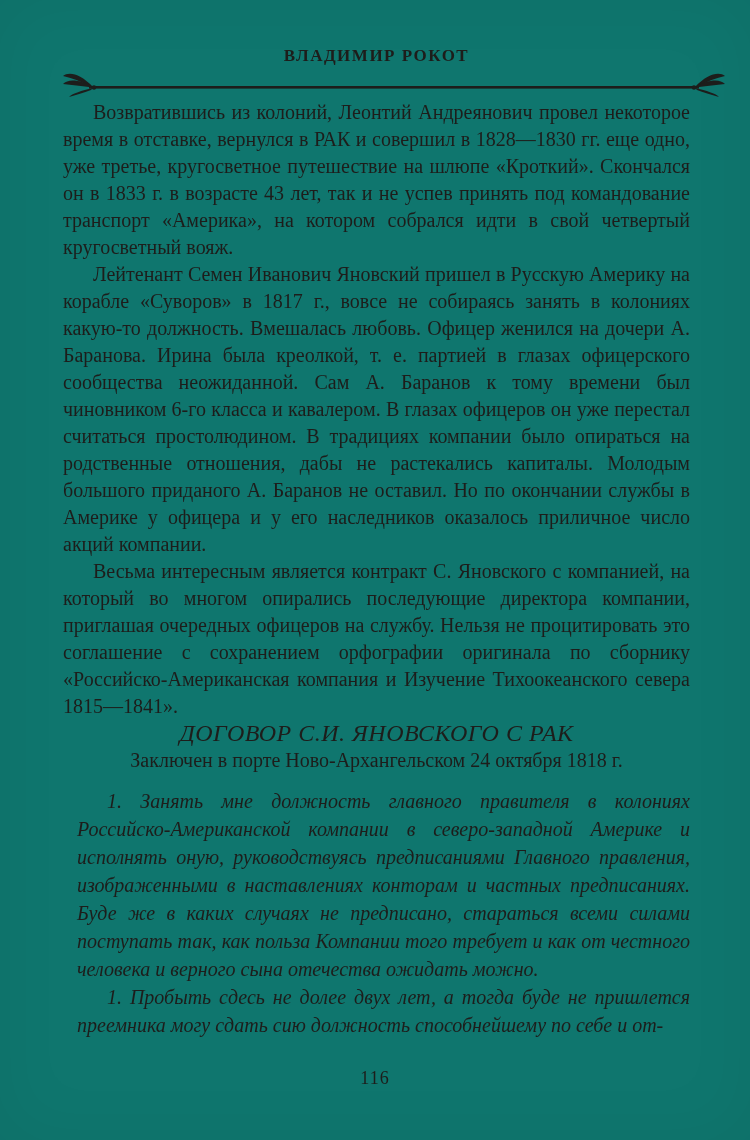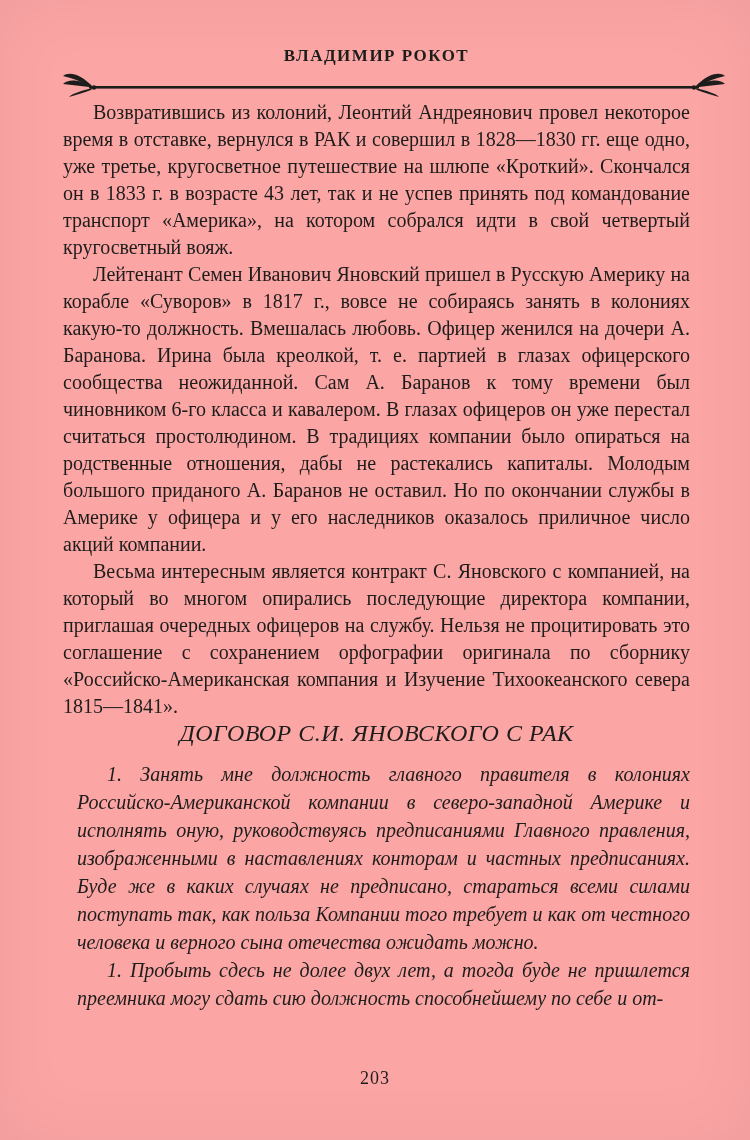--- a/index.html
+++ b/index.html
@@ -1,20 +1,20 @@
 <!DOCTYPE html>
 <html lang="ru"><head>
 <meta charset="utf-8">
 <style>
   html,body{margin:0;padding:0;background:#e8e8e6;}
   .page{
     position:relative;
     width:750px;height:1140px;
     margin:0 auto;
-    background:#fca5a5;
+    background:#0f766e;
     color:#1d1d1b;
     font-family:"Liberation Serif","DejaVu Serif",serif;
     overflow:hidden;
     box-shadow:inset 0 0 70px rgba(0,0,0,.05);
   }
   .inner{padding:46px 60px 0 63px;}
   .running-head{
     text-align:center;
     font-weight:bold;
     font-size:17px;
@@ -95,23 +95,24 @@
 
       <p class="p-first">Возвратившись из колоний, Леонтий Андреянович провел некоторое время в отставке, вернулся в РАК и совершил в 1828—1830 гг. еще одно, уже третье, кругосветное путешествие на шлюпе «Кроткий». Скончался он в 1833 г. в возрасте 43 лет, так и не успев принять под командование транспорт «Америка», на котором собрался идти в свой четвертый кругосветный вояж.</p>
 
 
       <p><span>Лейтенант </span><span class="bold-name">Семен Иванович Яновский</span><span> пришел в Русскую Америку на корабле «Суворов» в 1817 г., вовсе не собираясь занять в колониях какую-то должность. Вмешалась любовь. Офицер женился на дочери А. Баранова. Ирина была креолкой, т. е. партией в глазах офицерского сообщества неожиданной. Сам А. Баранов к тому времени был чиновником 6-го класса и кавалером. В глазах офицеров он уже перестал считаться простолюдином. В традициях компании было опираться на родственные отношения, дабы не растекались капиталы. Молодым большого приданого А. Баранов не оставил. Но по окончании службы в Америке у офицера и у его наследников оказалось приличное число акций компании.</span></p>
 
       <p>Весьма интересным является контракт С. Яновского с компанией, на который во многом опирались последующие директора компании, приглашая очередных офицеров на службу. Нельзя не процитировать это соглашение с сохранением орфографии оригинала по сборнику «Российско-Американская компания и Изучение Тихоокеанского севера 1815—1841».</p>
 
       <p class="doc-title">ДОГОВОР С.И. ЯНОВСКОГО С РАК</p>
 
+      <p class="doc-subtitle">Заключен в порте Ново-Архангельском 24 октября 1818 г.</p>
 
       <div class="contract">
         <p>1. Занять мне должность главного правителя в колониях Российско-Американской компании в северо-западной Америке и исполнять оную, руководствуясь предписаниями Главного правления, изображенными в наставлениях конторам и частных предписаниях. Буде же в каких случаях не предписано, стараться всеми силами поступать так, как польза Компании того требует и как от честного человека и верного сына отечества ожидать можно.</p>
         <p>1. Пробыть сдесь не долее двух лет, а тогда буде не пришлется преемника могу сдать сию должность способнейшему по себе и от-</p>
       </div>
 
     </div>
   </div>
 
-  <div class="page-number">203</div>
+  <div class="page-number">116</div>
 </div>
 
 </body></html>

